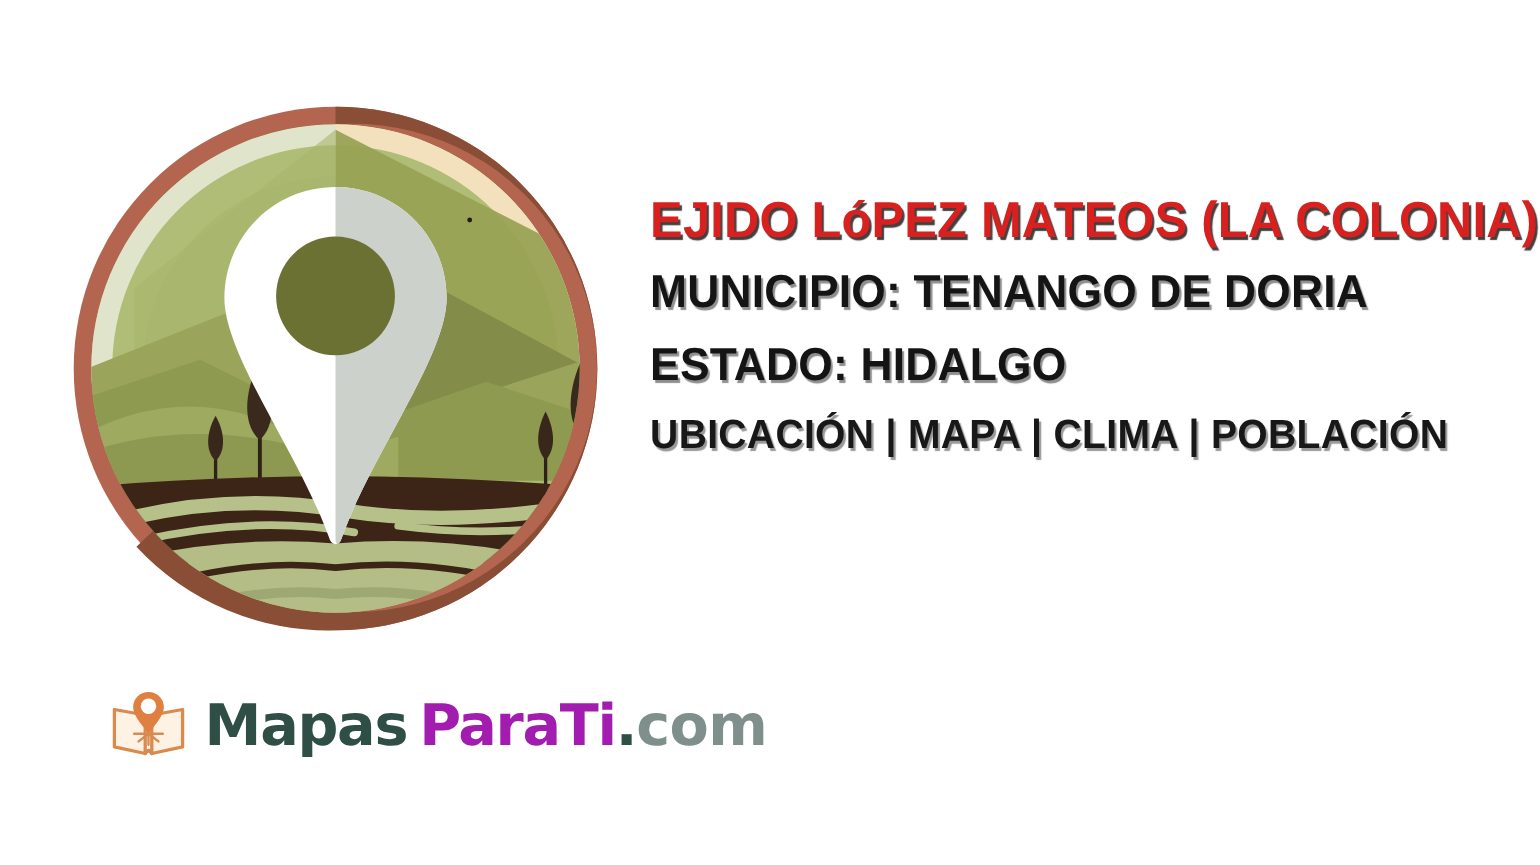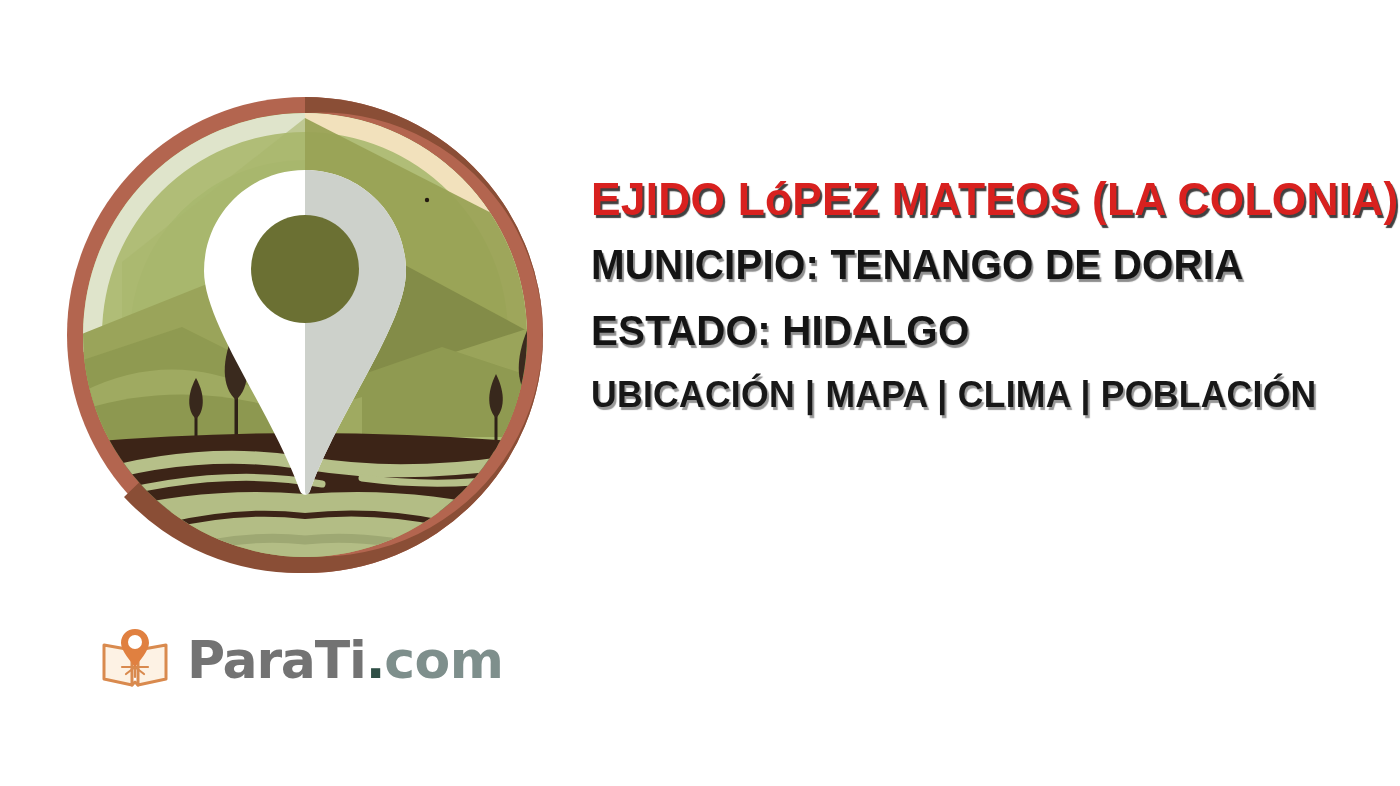--- a/index.html
+++ b/index.html
@@ -51,21 +51,21 @@
     font-family: "DejaVu Sans", "Liberation Sans", sans-serif;
     font-size: 52px;
     font-weight: 700;
     letter-spacing: -1.2px;
     line-height: 1;
     white-space: nowrap;
     display: flex;
     align-items: baseline;
   }
   .bt-mapas { color: #2f4f46; }
-  .bt-parati { color: #737373; margin-left: 1px; text-align: center; }
+  .bt-parati { color: #a21caf; margin-left: 11px; text-align: center; }
   .bt-dot { color: #2f4f46; }
   .bt-com {
     color: #7e8f8c;
     font-weight: 700;
     letter-spacing: -0.5px;
   }
 
   
   .info {
     position: absolute;
@@ -205,20 +205,21 @@
           <line x1="37" y1="44" x2="24" y2="44"></line>
           <line x1="37" y1="44" x2="50" y2="44"></line>
         </g>
 
         <path d="M37,6 C45,6 51,12 51,20 C51,28 41,38 38,43 C37.5,44 36.5,44 36,43
                  C33,38 23,28 23,20 C23,12 29,6 37,6 Z" fill="#e08040"></path>
         <circle cx="37" cy="19" r="7" fill="#ffffff"></circle>
       </svg>
     </span>
     <span class="brand-text">
+      <span class="bt-mapas">Mapas</span>
         <span class="bt-parati">ParaTi</span>
         <span class="bt-dot">.</span>
         <span class="bt-com">com</span>
     </span>
   </div>
 
   <div class="info">
     <div class="line title-line">EJIDO LóPEZ MATEOS (LA COLONIA)</div>
 
     <div class="line sub-line">MUNICIPIO: TENANGO DE DORIA</div>

